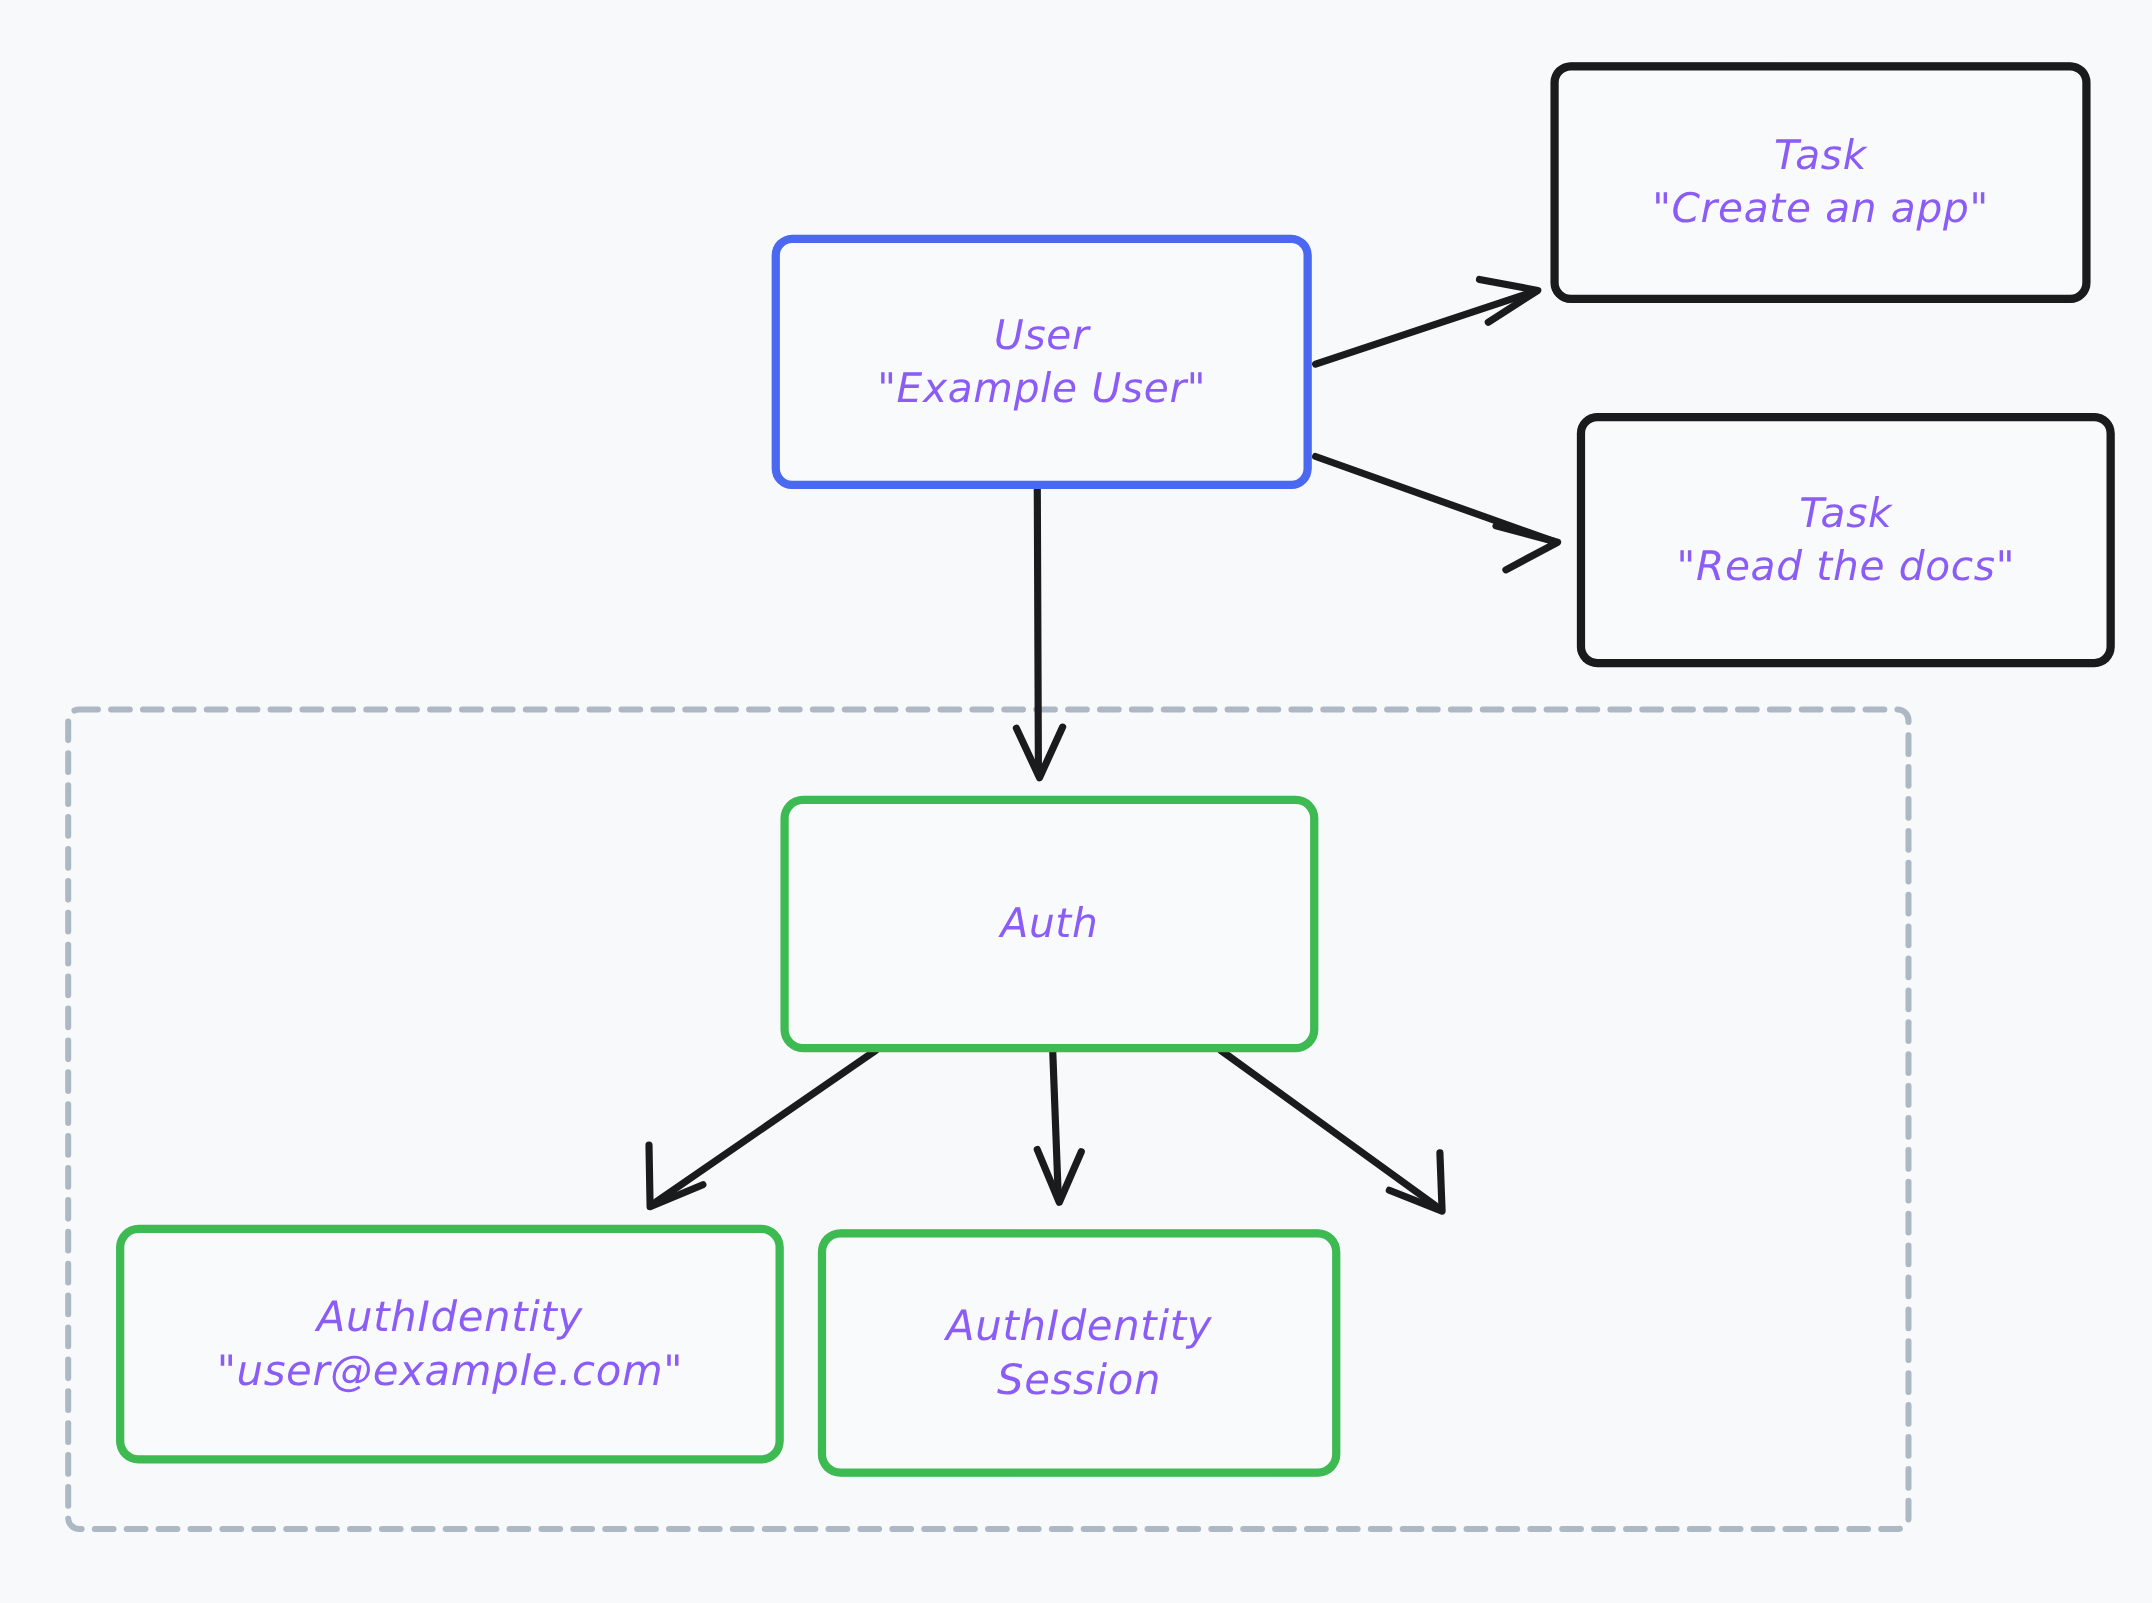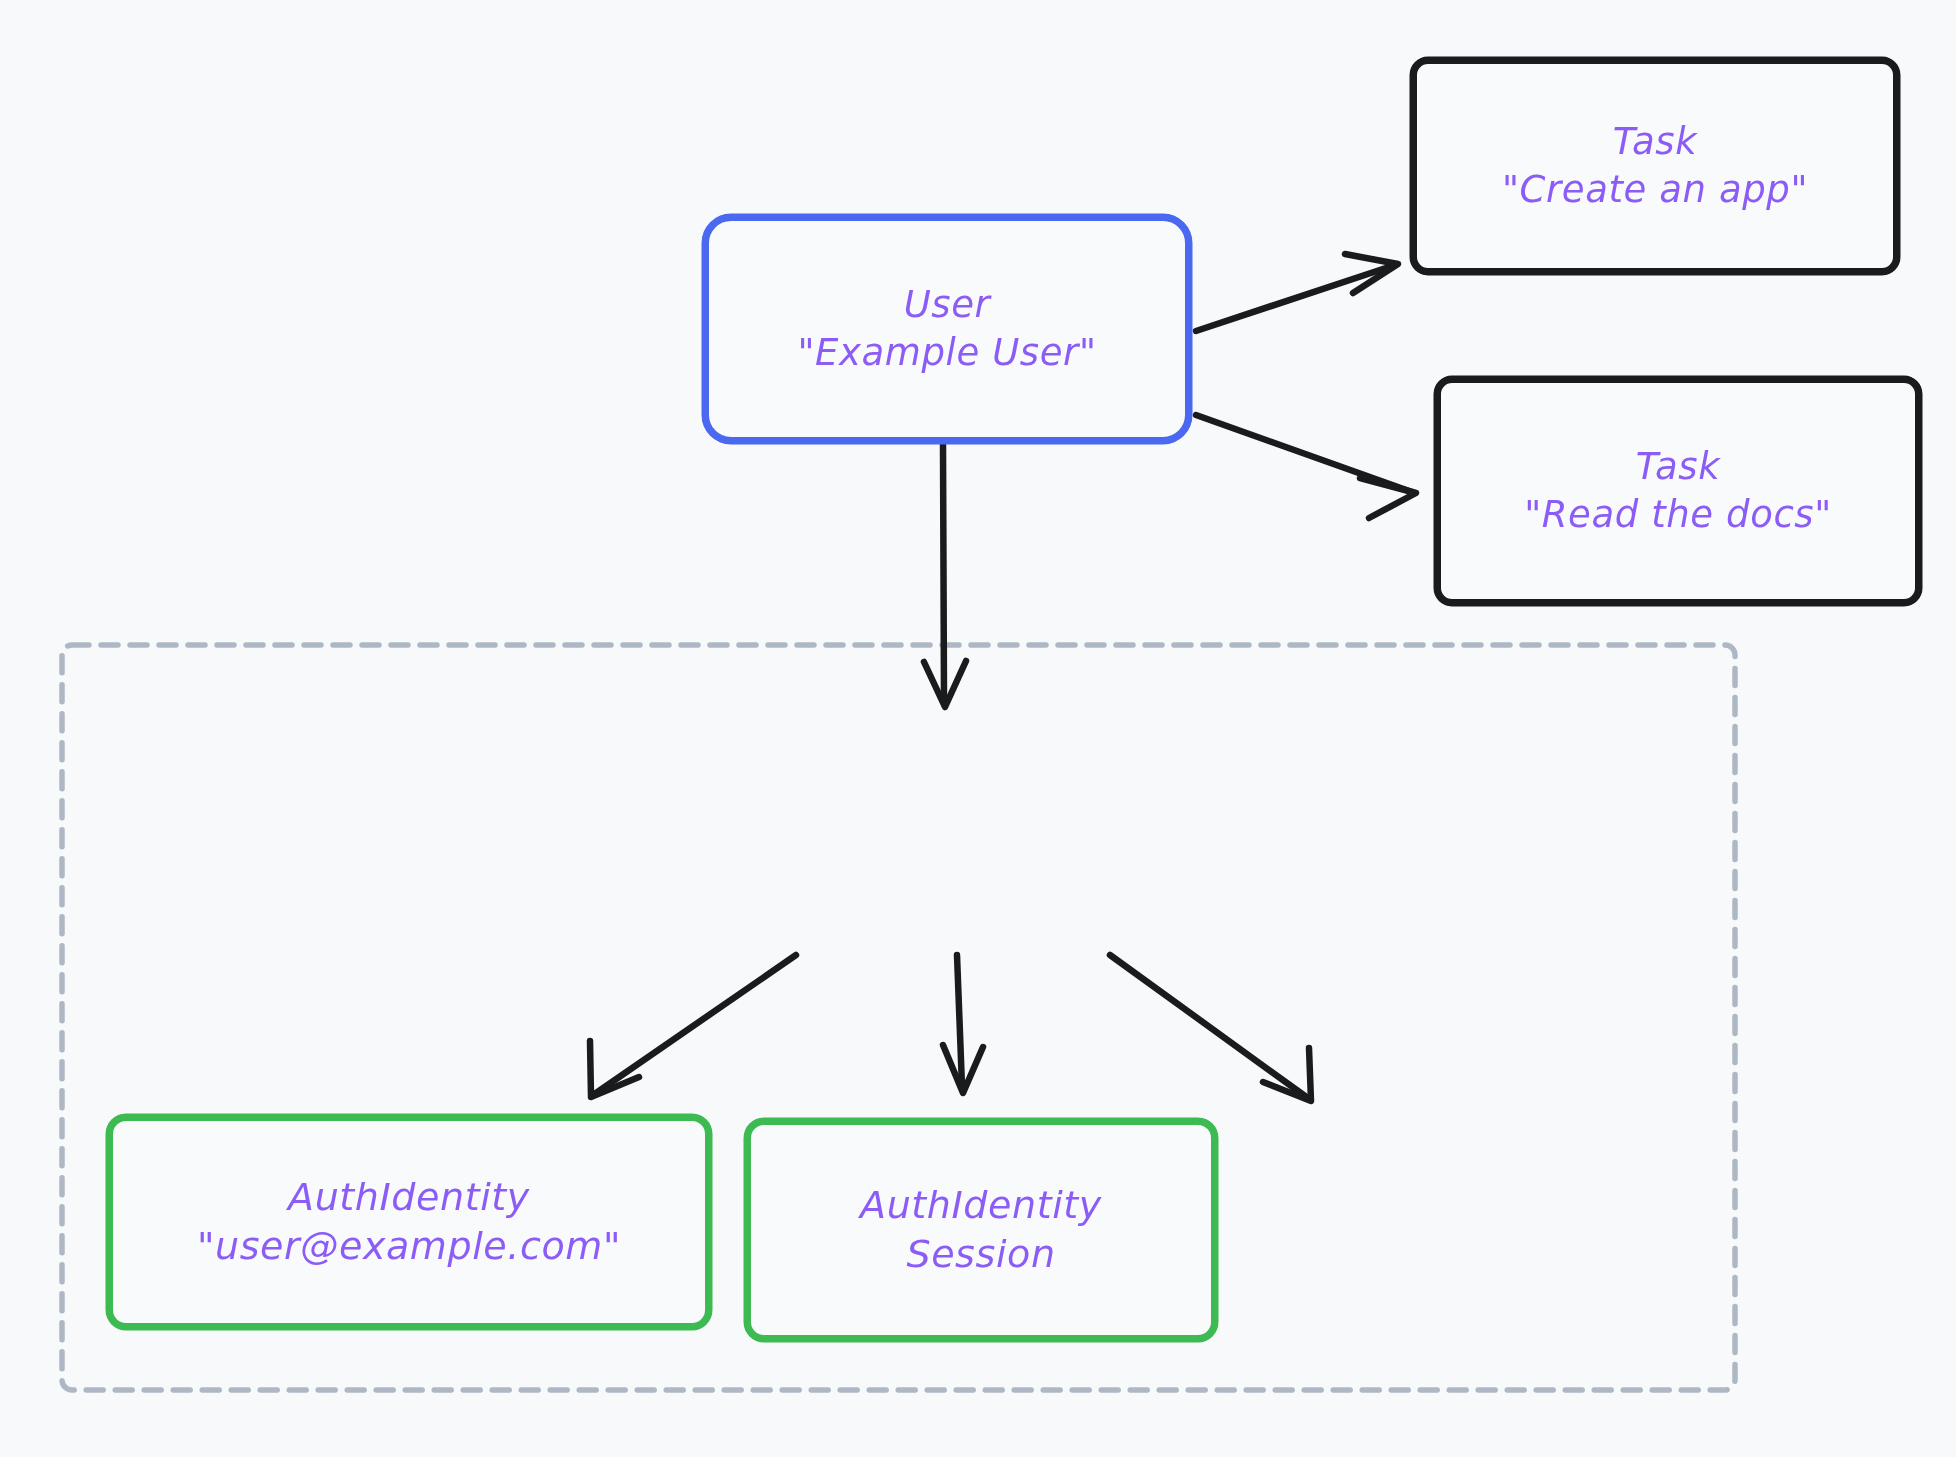--- a/index.html
+++ b/index.html
@@ -75,21 +75,21 @@
   #node-task-create  .line,
   #node-task-read    .line,
   #node-user         .line { font-size: 37px; }
   #node-auth         .line { font-size: 37px; }
   #node-authid-email .line { font-size: 38px; }
   #node-authid-google .line { font-size: 38px; }
   #node-session      .line { font-size: 38px; }
 
   
   .node.black  { box-shadow: 0 0 0 0.5px #1a1b1d; }
-  .node.blue   { box-shadow: 0 0 0 0.5px #4a69f0; border-radius: 29px; }
+  .node.blue   { box-shadow: 0 0 0 0.5px #4a69f0; }
   .node.green  { box-shadow: 0 0 0 0.5px #3eba52; }
 </style>
 </head>
 <body>
 
 <div id="canvas">
 
   <svg id="edges" viewBox="0 0 1956 1457">
 
     <rect x="62" y="645" width="1673" height="745" rx="10" ry="10" fill="none" stroke="#aeb8c4" stroke-width="5.5" stroke-dasharray="17 12" stroke-linecap="round"></rect>
@@ -134,20 +134,23 @@
   <div class="node black" id="node-task-read">
     <div class="line">Task</div>
     <div class="line">"Read the docs"</div>
   </div>
 
   <div class="node blue" id="node-user">
     <div class="line">User</div>
     <div class="line">"Example User"</div>
   </div>
 
+  <div class="node green" id="node-auth">
+    <div class="line">Auth</div>
+  </div>
 
   <div class="node green" id="node-authid-email">
     <div class="line">AuthIdentity</div>
     <div class="line">"user@example.com"</div>
   </div>
 
   <div class="node green" id="node-authid-google">
     <div class="line">AuthIdentity</div>
     <div class="line">Session</div>
   </div>

